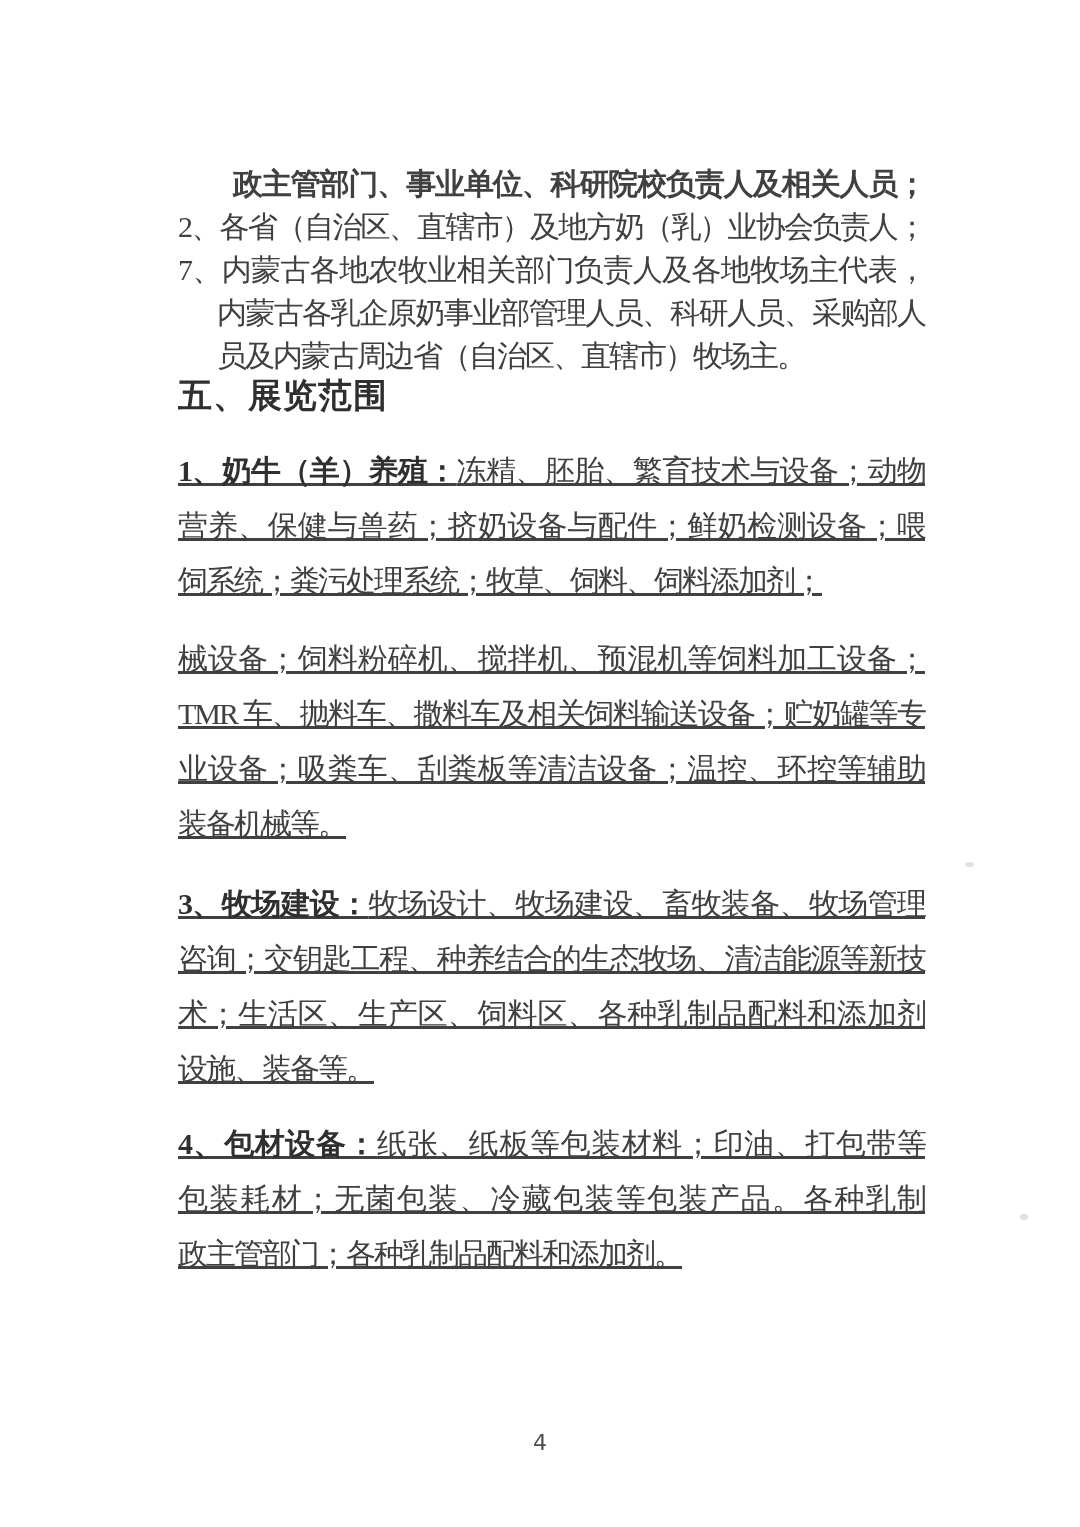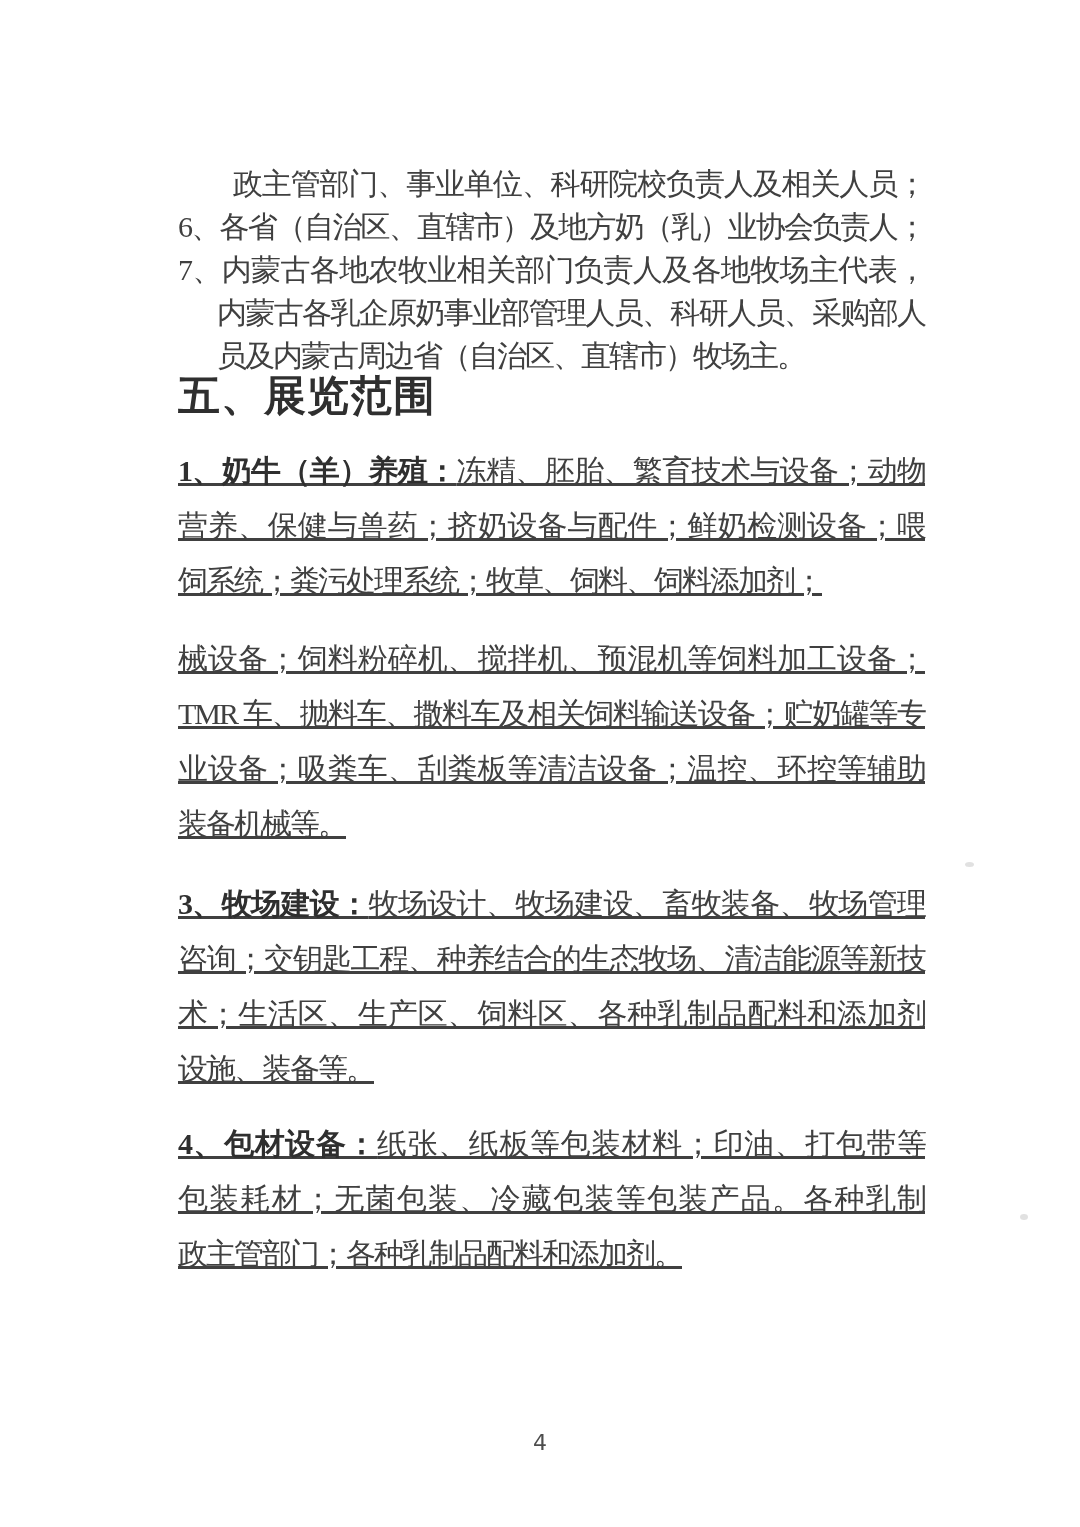--- a/index.html
+++ b/index.html
@@ -33,26 +33,26 @@
     letter-spacing: -2px;
     color: var(--text, #404040);
     text-align: left;
   }
   .jfull {
     text-align: justify;
     text-align-last: justify;
     text-justify: inter-character;
   }
   .top-block .line { line-height: 43px; }
-  .ind1 { padding-left: 55px; }
+  .ind1 { padding-left: 55px; font-weight: bold; }
   .ind2 { padding-left: 39px; }
   .heading {
     margin-top: -4px;
     line-height: 46px;
-    font-size: 42px;
+    font-size: 34px;
     font-weight: bold;
     letter-spacing: 1px;
     color: var(--text-strong, #2f2f2f);
   }
   .section .line { line-height: 55px; text-decoration: underline; }
   .sec-1 { margin-top: 24px; }
   .sec-2 { margin-top: 23px; }
   .sec-3 { margin-top: 25px; }
   .sec-4 { margin-top: 20px; }
   .b {
@@ -79,21 +79,21 @@
   .speck-2 { left: 1020px; top: 1214px; width: 8px; height: 6px; }
 </style>
 </head>
 <body>
 
 <div class="page">
   <div class="content">
 
     <div class="top-block">
       <div class="line jfull ind1">政主管部门、事业单位、科研院校负责人及相关人员；</div>
-      <div class="line jfull">6、各省（自治区、直辖市）及地方奶（乳）业协会负责人；</div>
+      <div class="line jfull">2、各省（自治区、直辖市）及地方奶（乳）业协会负责人；</div>
       <div class="line jfull">7、内蒙古各地农牧业相关部门负责人及各地牧场主代表，</div>
       <div class="line jfull ind2">内蒙古各乳企原奶事业部管理人员、科研人员、采购部人</div>
       <div class="line ind2">员及内蒙古周边省（自治区、直辖市）牧场主。</div>
     </div>
 
     <div class="heading">五、展览范围</div>
 
     <div class="section sec-1">
       <div class="line jfull"><span class="b">1、奶牛（羊）养殖：</span><span>冻精、胚胎、繁育技术与设备；动物</span></div>
       <div class="line jfull">营养、保健与兽药；挤奶设备与配件；鲜奶检测设备；喂</div>

